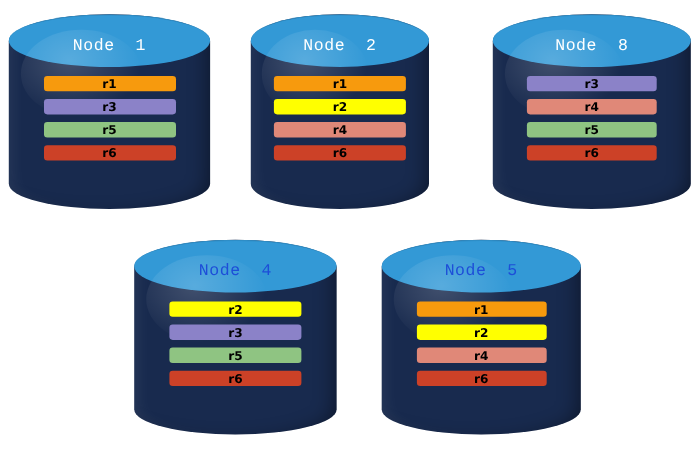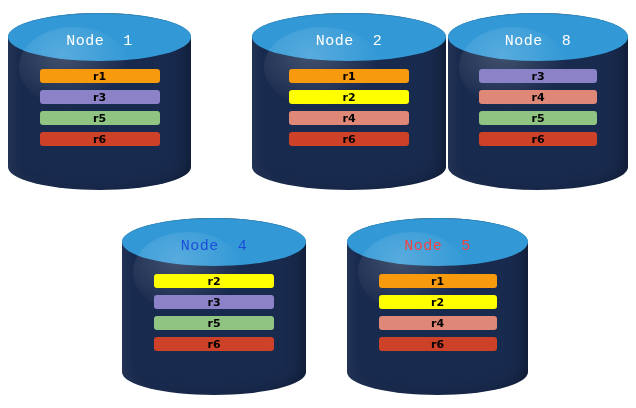--- a/index.html
+++ b/index.html
@@ -105,21 +105,21 @@
           <span class="replica-label" style="color: rgb(0, 0, 0);">r3</span>
         </div>
         <div class="replica" style="width: 120px; background: rgb(143, 196, 130);">
           <span class="replica-label" style="color: rgb(0, 0, 0);">r5</span>
         </div>
         <div class="replica" style="width: 120px; background: rgb(204, 65, 39);">
           <span class="replica-label" style="color: rgb(0, 0, 0);">r6</span>
         </div>
       </div>
     </div>
-    <div class="node" style="left: 228px; top: 13px; width: 194px; height: 177px; margin-left: 24px;">
+    <div class="node" style="left: 228px; top: 13px; width: 162px; height: 177px;">
       <div class="cyl-body" style="background: rgb(24, 42, 78);"></div>
       <div class="cyl-top" style="background: rgb(51, 153, 214);"></div>
       <div class="cyl-top-sheen"></div>
       <div class="node-title" style="top: 20px; color: rgb(255, 255, 255);">Node  2</div>
       <div class="replicas" style="top: 56px;">
         <div class="replica" style="width: 120px; background: rgb(247, 154, 13);">
           <span class="replica-label" style="color: rgb(0, 0, 0);">r1</span>
         </div>
         <div class="replica" style="width: 120px; background: rgb(255, 255, 0);">
           <span class="replica-label" style="color: rgb(0, 0, 0);">r2</span>
@@ -169,21 +169,21 @@
         </div>
         <div class="replica" style="width: 120px; background: rgb(204, 65, 39);">
           <span class="replica-label" style="color: rgb(0, 0, 0);">r6</span>
         </div>
       </div>
     </div>
     <div class="node" style="left: 347px; top: 218px; width: 181px; height: 177px;">
       <div class="cyl-body" style="background: rgb(24, 42, 78);"></div>
       <div class="cyl-top" style="background: rgb(51, 153, 214);"></div>
       <div class="cyl-top-sheen"></div>
-      <div class="node-title" style="top: 20px; color: #ef4444;">Node  5</div>
+      <div class="node-title" style="top: 20px; color: #1d4ed8;">Node  5</div>
       <div class="replicas" style="top: 56px;">
         <div class="replica" style="width: 118px; background: rgb(247, 154, 13);">
           <span class="replica-label" style="color: rgb(0, 0, 0);">r1</span>
         </div>
         <div class="replica" style="width: 118px; background: rgb(255, 255, 0);">
           <span class="replica-label" style="color: rgb(0, 0, 0);">r2</span>
         </div>
         <div class="replica" style="width: 118px; background: rgb(224, 136, 120);">
           <span class="replica-label" style="color: rgb(0, 0, 0);">r4</span>
         </div>

